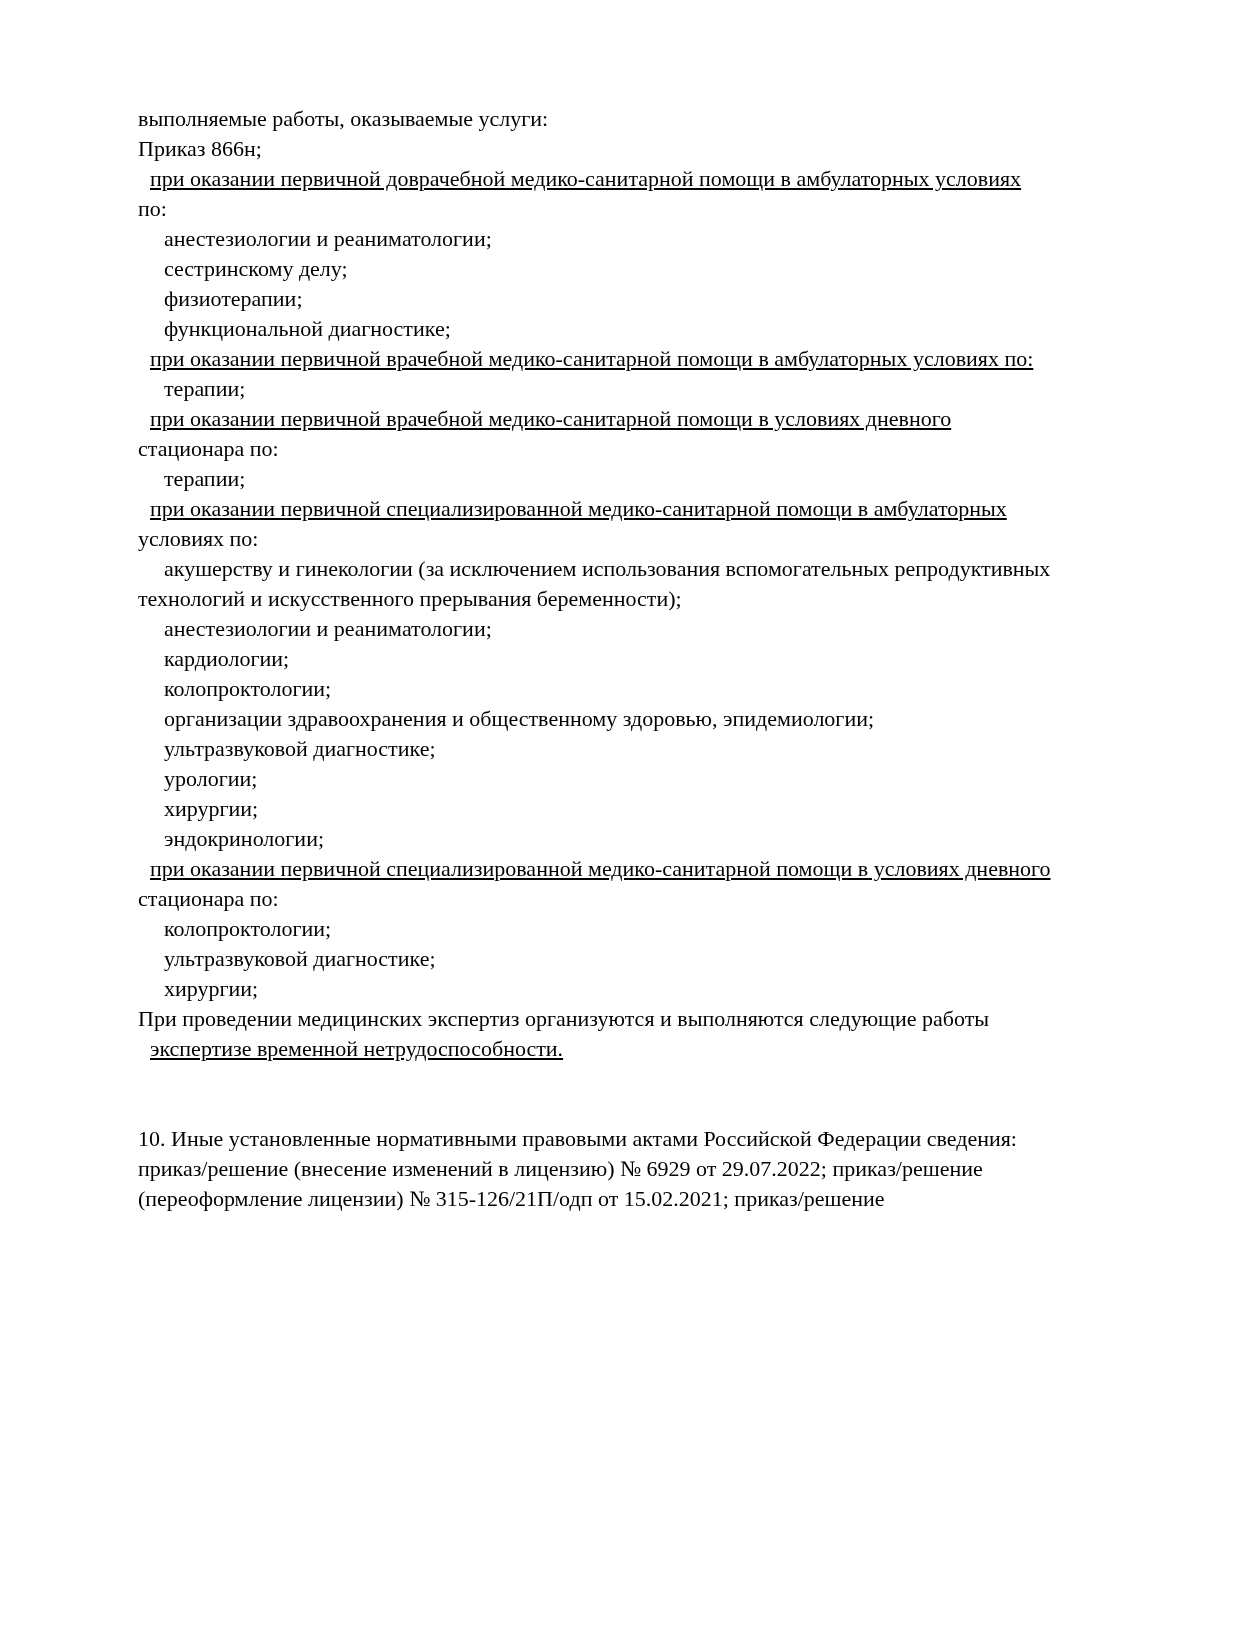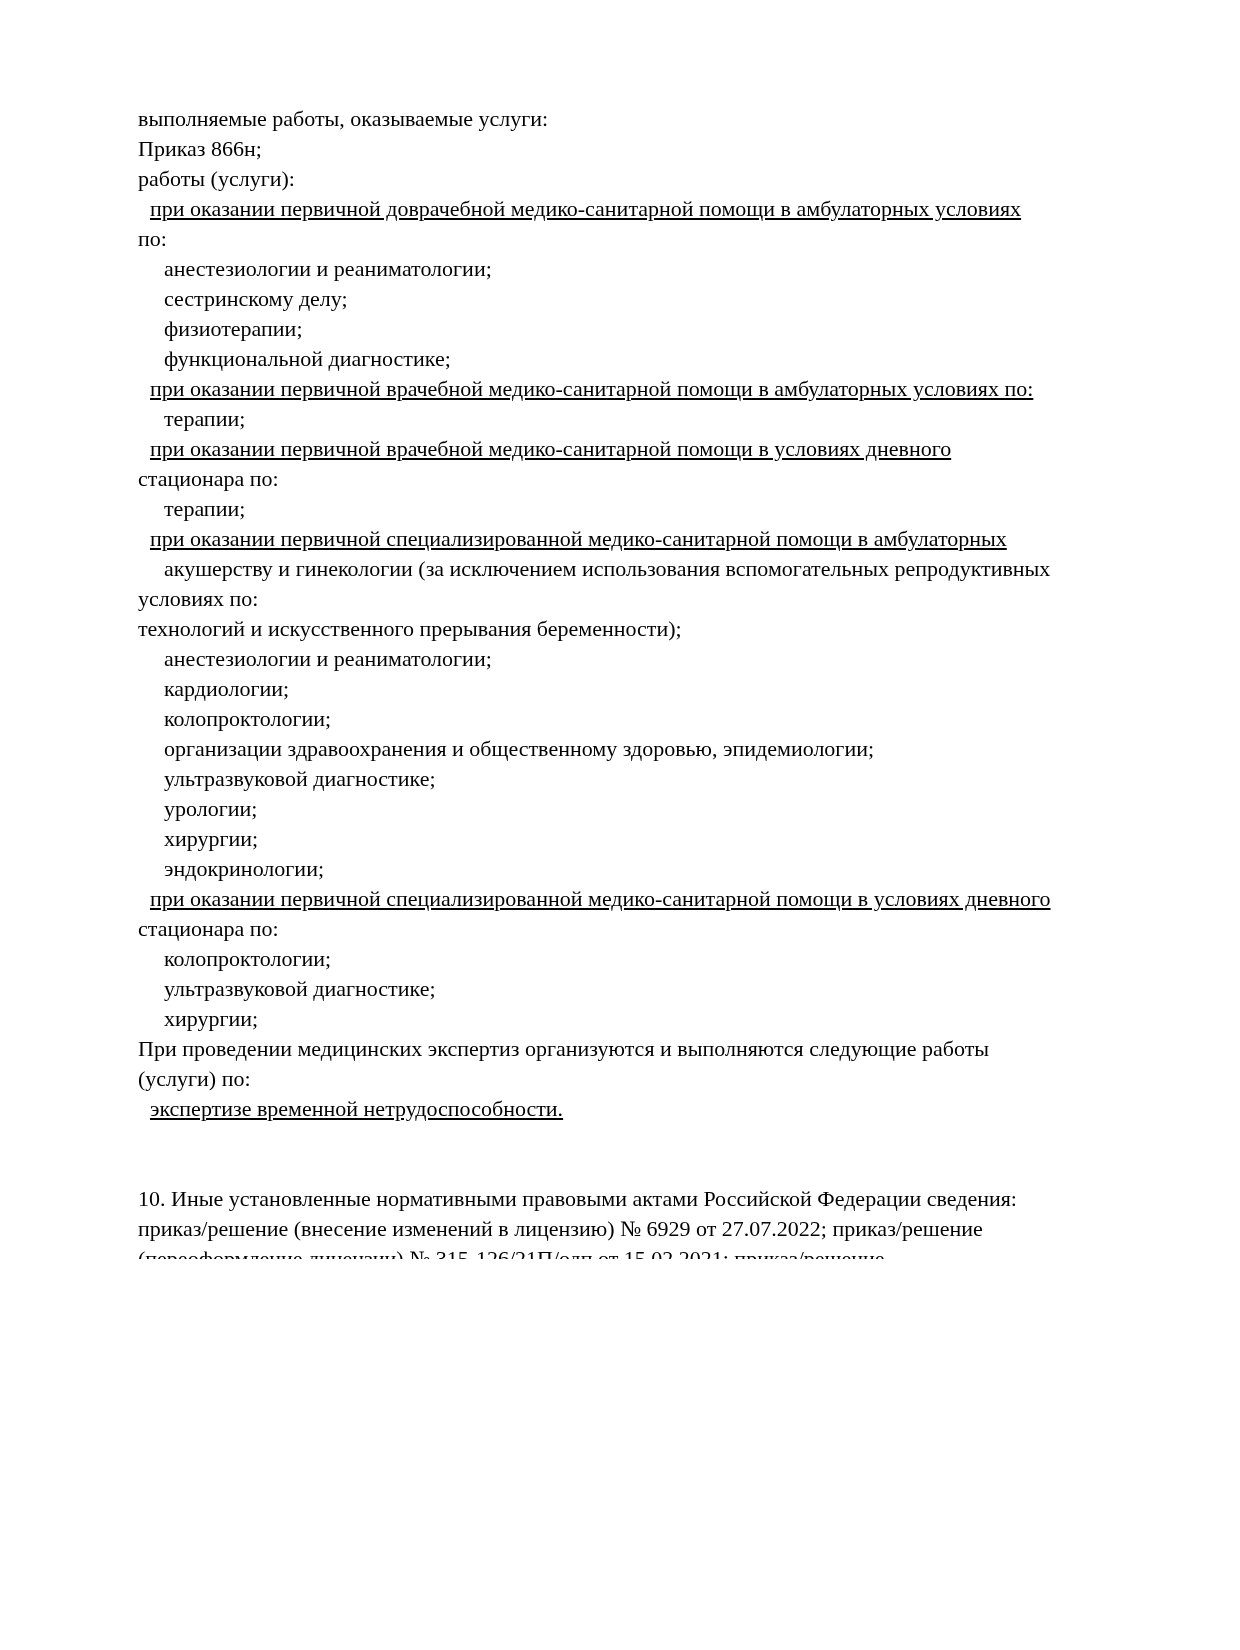--- a/index.html
+++ b/index.html
@@ -28,51 +28,49 @@
   .doc-text .line.indent-2 { padding-left: 26px; }
   .doc-text .line.blank { min-height: 30px; }
 </style>
 </head>
 <body>
 
 <div class="page">
   <div class="doc-text" id="doc-text">
       <div class="line indent-0">выполняемые работы, оказываемые услуги:</div>
       <div class="line indent-0">Приказ 866н;</div>
-      <div class="line indent-0">работы (услуги):</div>
       <div class="line indent-1">при оказании первичной доврачебной медико-санитарной помощи в амбулаторных условиях</div>
       <div class="line indent-0">по:</div>
       <div class="line indent-2">анестезиологии и реаниматологии;</div>
       <div class="line indent-2">сестринскому делу;</div>
       <div class="line indent-2">физиотерапии;</div>
       <div class="line indent-2">функциональной диагностике;</div>
       <div class="line indent-1">при оказании первичной врачебной медико-санитарной помощи в амбулаторных условиях по:</div>
       <div class="line indent-2">терапии;</div>
       <div class="line indent-1">при оказании первичной врачебной медико-санитарной помощи в условиях дневного</div>
       <div class="line indent-0">стационара по:</div>
       <div class="line indent-2">терапии;</div>
       <div class="line indent-1">при оказании первичной специализированной медико-санитарной помощи в амбулаторных</div>
+      <div class="line indent-0">условиях по:</div>
       <div class="line indent-2">акушерству и гинекологии (за исключением использования вспомогательных репродуктивных</div>
-      <div class="line indent-0">условиях по:</div>
       <div class="line indent-0">технологий и искусственного прерывания беременности);</div>
       <div class="line indent-2">анестезиологии и реаниматологии;</div>
       <div class="line indent-2">кардиологии;</div>
       <div class="line indent-2">колопроктологии;</div>
       <div class="line indent-2">организации здравоохранения и общественному здоровью, эпидемиологии;</div>
       <div class="line indent-2">ультразвуковой диагностике;</div>
       <div class="line indent-2">урологии;</div>
       <div class="line indent-2">хирургии;</div>
       <div class="line indent-2">эндокринологии;</div>
       <div class="line indent-1">при оказании первичной специализированной медико-санитарной помощи в условиях дневного</div>
       <div class="line indent-0">стационара по:</div>
       <div class="line indent-2">колопроктологии;</div>
       <div class="line indent-2">ультразвуковой диагностике;</div>
       <div class="line indent-2">хирургии;</div>
       <div class="line indent-0">При проведении медицинских экспертиз организуются и выполняются следующие работы</div>
-      <div class="line indent-0">(услуги) по:</div>
       <div class="line indent-1">экспертизе временной нетрудоспособности.</div>
       <div class="line indent-0 blank"></div>
       <div class="line indent-0 blank"></div>
       <div class="line indent-0">10. Иные установленные нормативными правовыми актами Российской Федерации сведения:</div>
-      <div class="line indent-0">приказ/решение (внесение изменений в лицензию) № 6929 от 27.07.2022; приказ/решение</div>
+      <div class="line indent-0">приказ/решение (внесение изменений в лицензию) № 6929 от 29.07.2022; приказ/решение</div>
       <div class="line indent-0">(переоформление лицензии) № 315-126/21П/одп от 15.02.2021; приказ/решение</div>
     </div>
 </div>
 
 </body></html>

